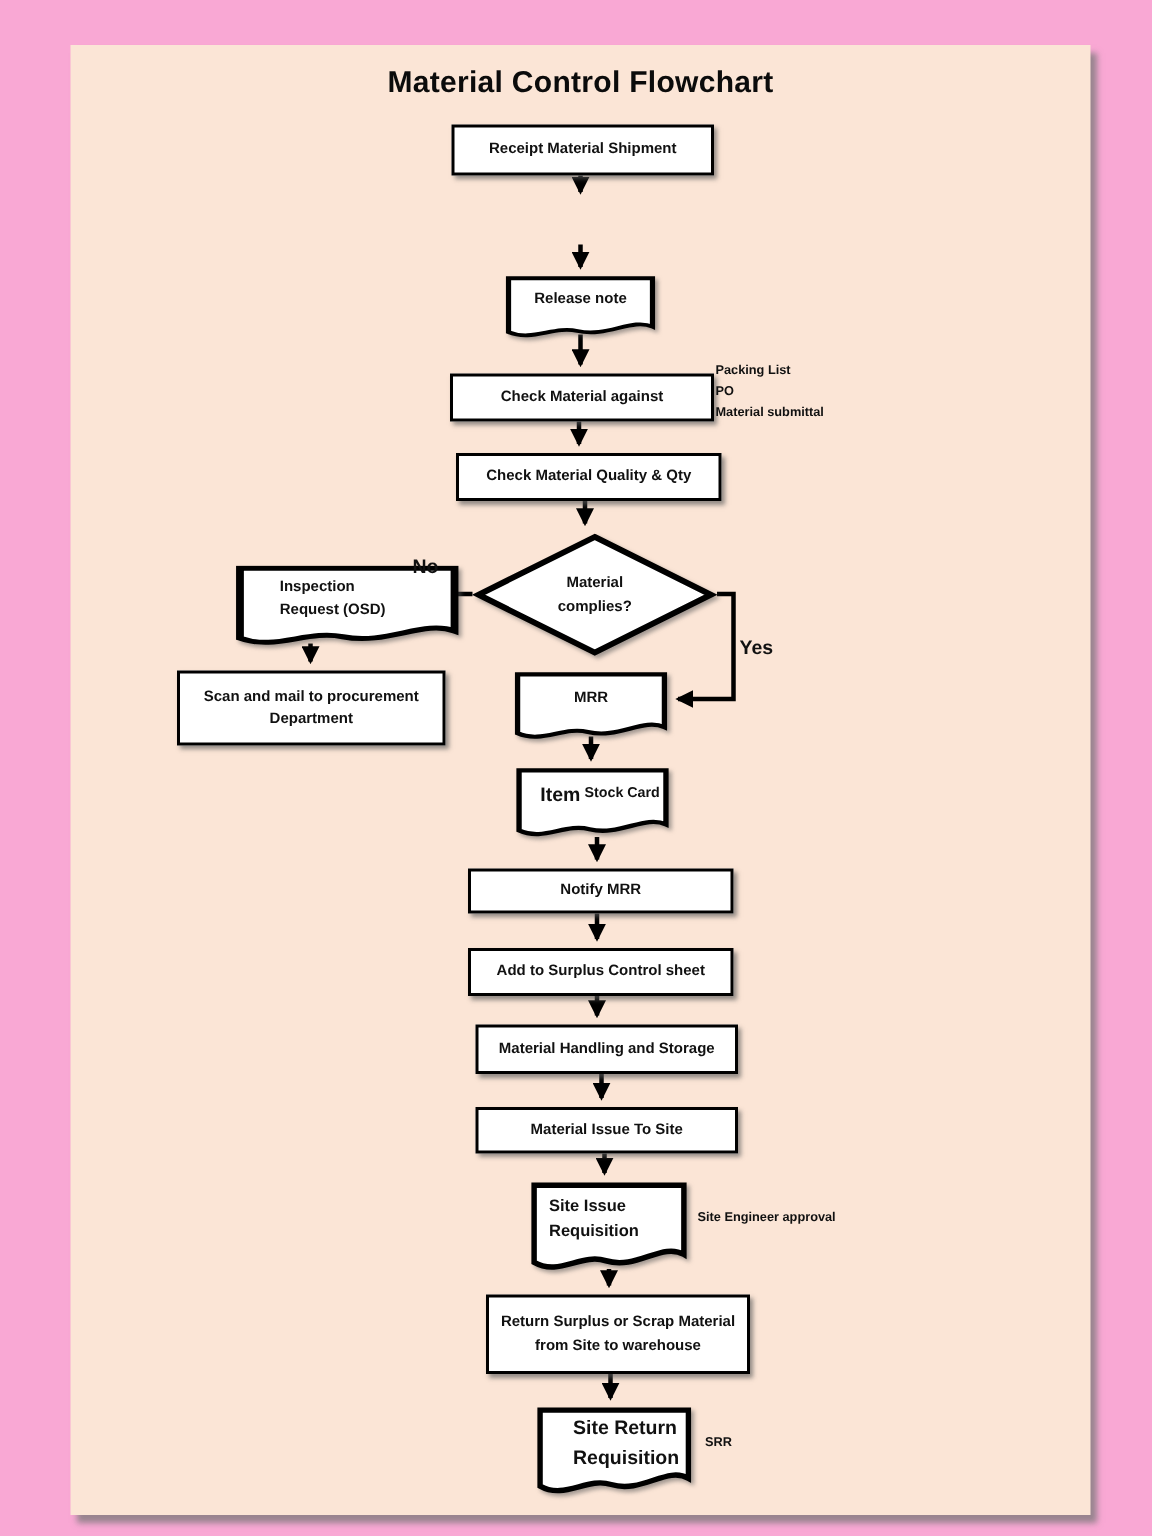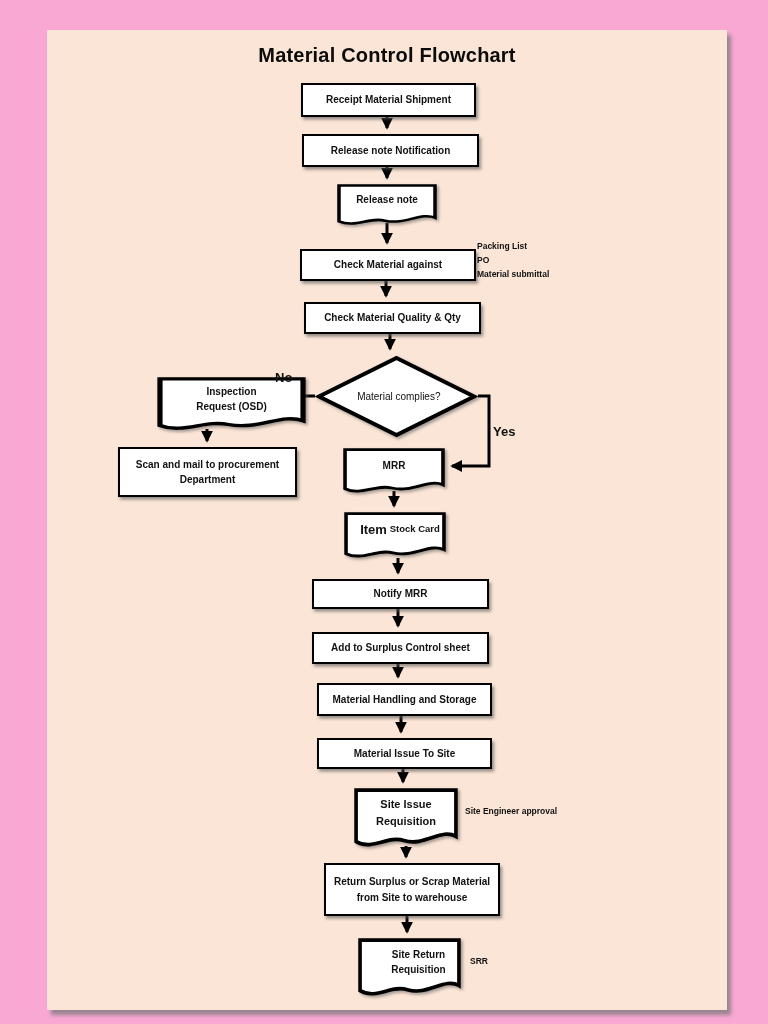--- a/index.html
+++ b/index.html
@@ -10,25 +10,25 @@
   .title{position:absolute;left:0;top:14px;width:100%;text-align:center;
     font-size:20px;font-weight:bold;letter-spacing:.2px;color:#0b0b0b;}
   .connectors{position:absolute;left:0;top:0;width:680px;height:980px;z-index:1;pointer-events:none;}
   .node{position:absolute;z-index:2;display:flex;align-items:center;justify-content:center;
     text-align:center;font-weight:bold;color:#111;}
   .proc{background:#ffffff;border:2.5px solid #000;box-shadow:2px 2.5px 3px rgba(90,90,90,.65);
     font-size:10px;line-height:1.55;}
   .docshape,.diamondshape{position:absolute;left:0;top:0;width:100%;height:100%;
     filter:drop-shadow(2px 2.5px 1.5px rgba(90,90,90,.55));}
   .doclbl{position:absolute;left:0;top:0;width:100%;height:72%;display:flex;
-    align-items:center;justify-content:center;text-align:center;font-weight:bold;
+    align-items:center;justify-content:center;text-align:left;font-weight:bold;
     font-size:10px;line-height:1.55;padding:0 6px;box-sizing:border-box;}
   .dialbl{position:absolute;left:0;top:0;width:100%;height:100%;display:flex;
     align-items:center;justify-content:center;}
-  .dialbl span{display:block;width:88px;text-align:right;font-weight:normal;font-size:10px;line-height:1.6;}
+  .dialbl span{display:block;width:88px;text-align:center;font-weight:bold;font-size:10px;line-height:1.6;}
   .ann{position:absolute;z-index:3;font-weight:bold;font-size:8.5px;color:#111;line-height:14px;white-space:nowrap;}
   .edge-label{position:absolute;z-index:3;font-weight:bold;font-size:13px;color:#111;}
   .big{font-size:13px;margin-left:10px;}
   .small{font-size:9.5px;}
 </style>
 </head>
 <body>
 
 <div class="stage">
   <div class="sheet">
@@ -58,23 +58,20 @@
         <path d="M356,735 L356,752" marker-end="url(#ah)"></path>
         <path d="M359,816 L359,827" marker-end="url(#ah)"></path>
         <path d="M360,881 L360,902" marker-end="url(#ah)"></path>
       </g>
     </svg>
 
     <div class="node proc" style="left:254px;top:53px;width:171px;height:30px;">
       <span>Receipt Material Shipment</span>
       </div>
 
-    <div class="node proc" style="left:255px;top:104px;width:173px;height:29px;">
-      <span>Release note Notification</span>
-      </div>
 
     <div class="node proc" style="left:253px;top:219px;width:172px;height:28px;">
       <span>Check Material against</span>
       </div>
 
     <div class="node proc" style="left:257px;top:272px;width:173px;height:28px;">
       <span>Check Material Quality &amp; Qty</span>
       </div>
 
     <div class="node proc" style="left:71px;top:417px;width:175px;height:46px;">
@@ -138,21 +135,21 @@
         </svg>
       <div class="doclbl" style="height:78%;font-size:11px;">
           <span style="width:80px;">Site Issue Requisition</span>
         </div>
       </div>
 
     <div class="node" style="left:311px;top:908px;width:103px;height:62px;">
       <svg class="docshape" viewBox="0 0 100 60" preserveAspectRatio="none">
         <path d="M2,2 H98 V46 C84,38 68,56 48,50 C32,45 18,60 2,51 Z" fill="#fff" stroke="#000" stroke-width="3.5"></path>
         </svg>
-      <div class="doclbl" style="height:78%;font-size:10px;padding-left:24px;">
+      <div class="doclbl" style="height:78%;font-size:13px;padding-left:24px;">
           <span style="width:84px;">Site Return Requisition</span>
         </div>
       </div>
 
     <div class="node" style="left:268px;top:325px;width:163px;height:83px;">
       <svg class="diamondshape" viewBox="0 0 164 84" preserveAspectRatio="none">
         <polygon points="82,3 160,42 82,81 4,42" fill="#fff" stroke="#000" stroke-width="4"></polygon>
         </svg>
       <div class="dialbl">
           <span>Material complies?</span>

